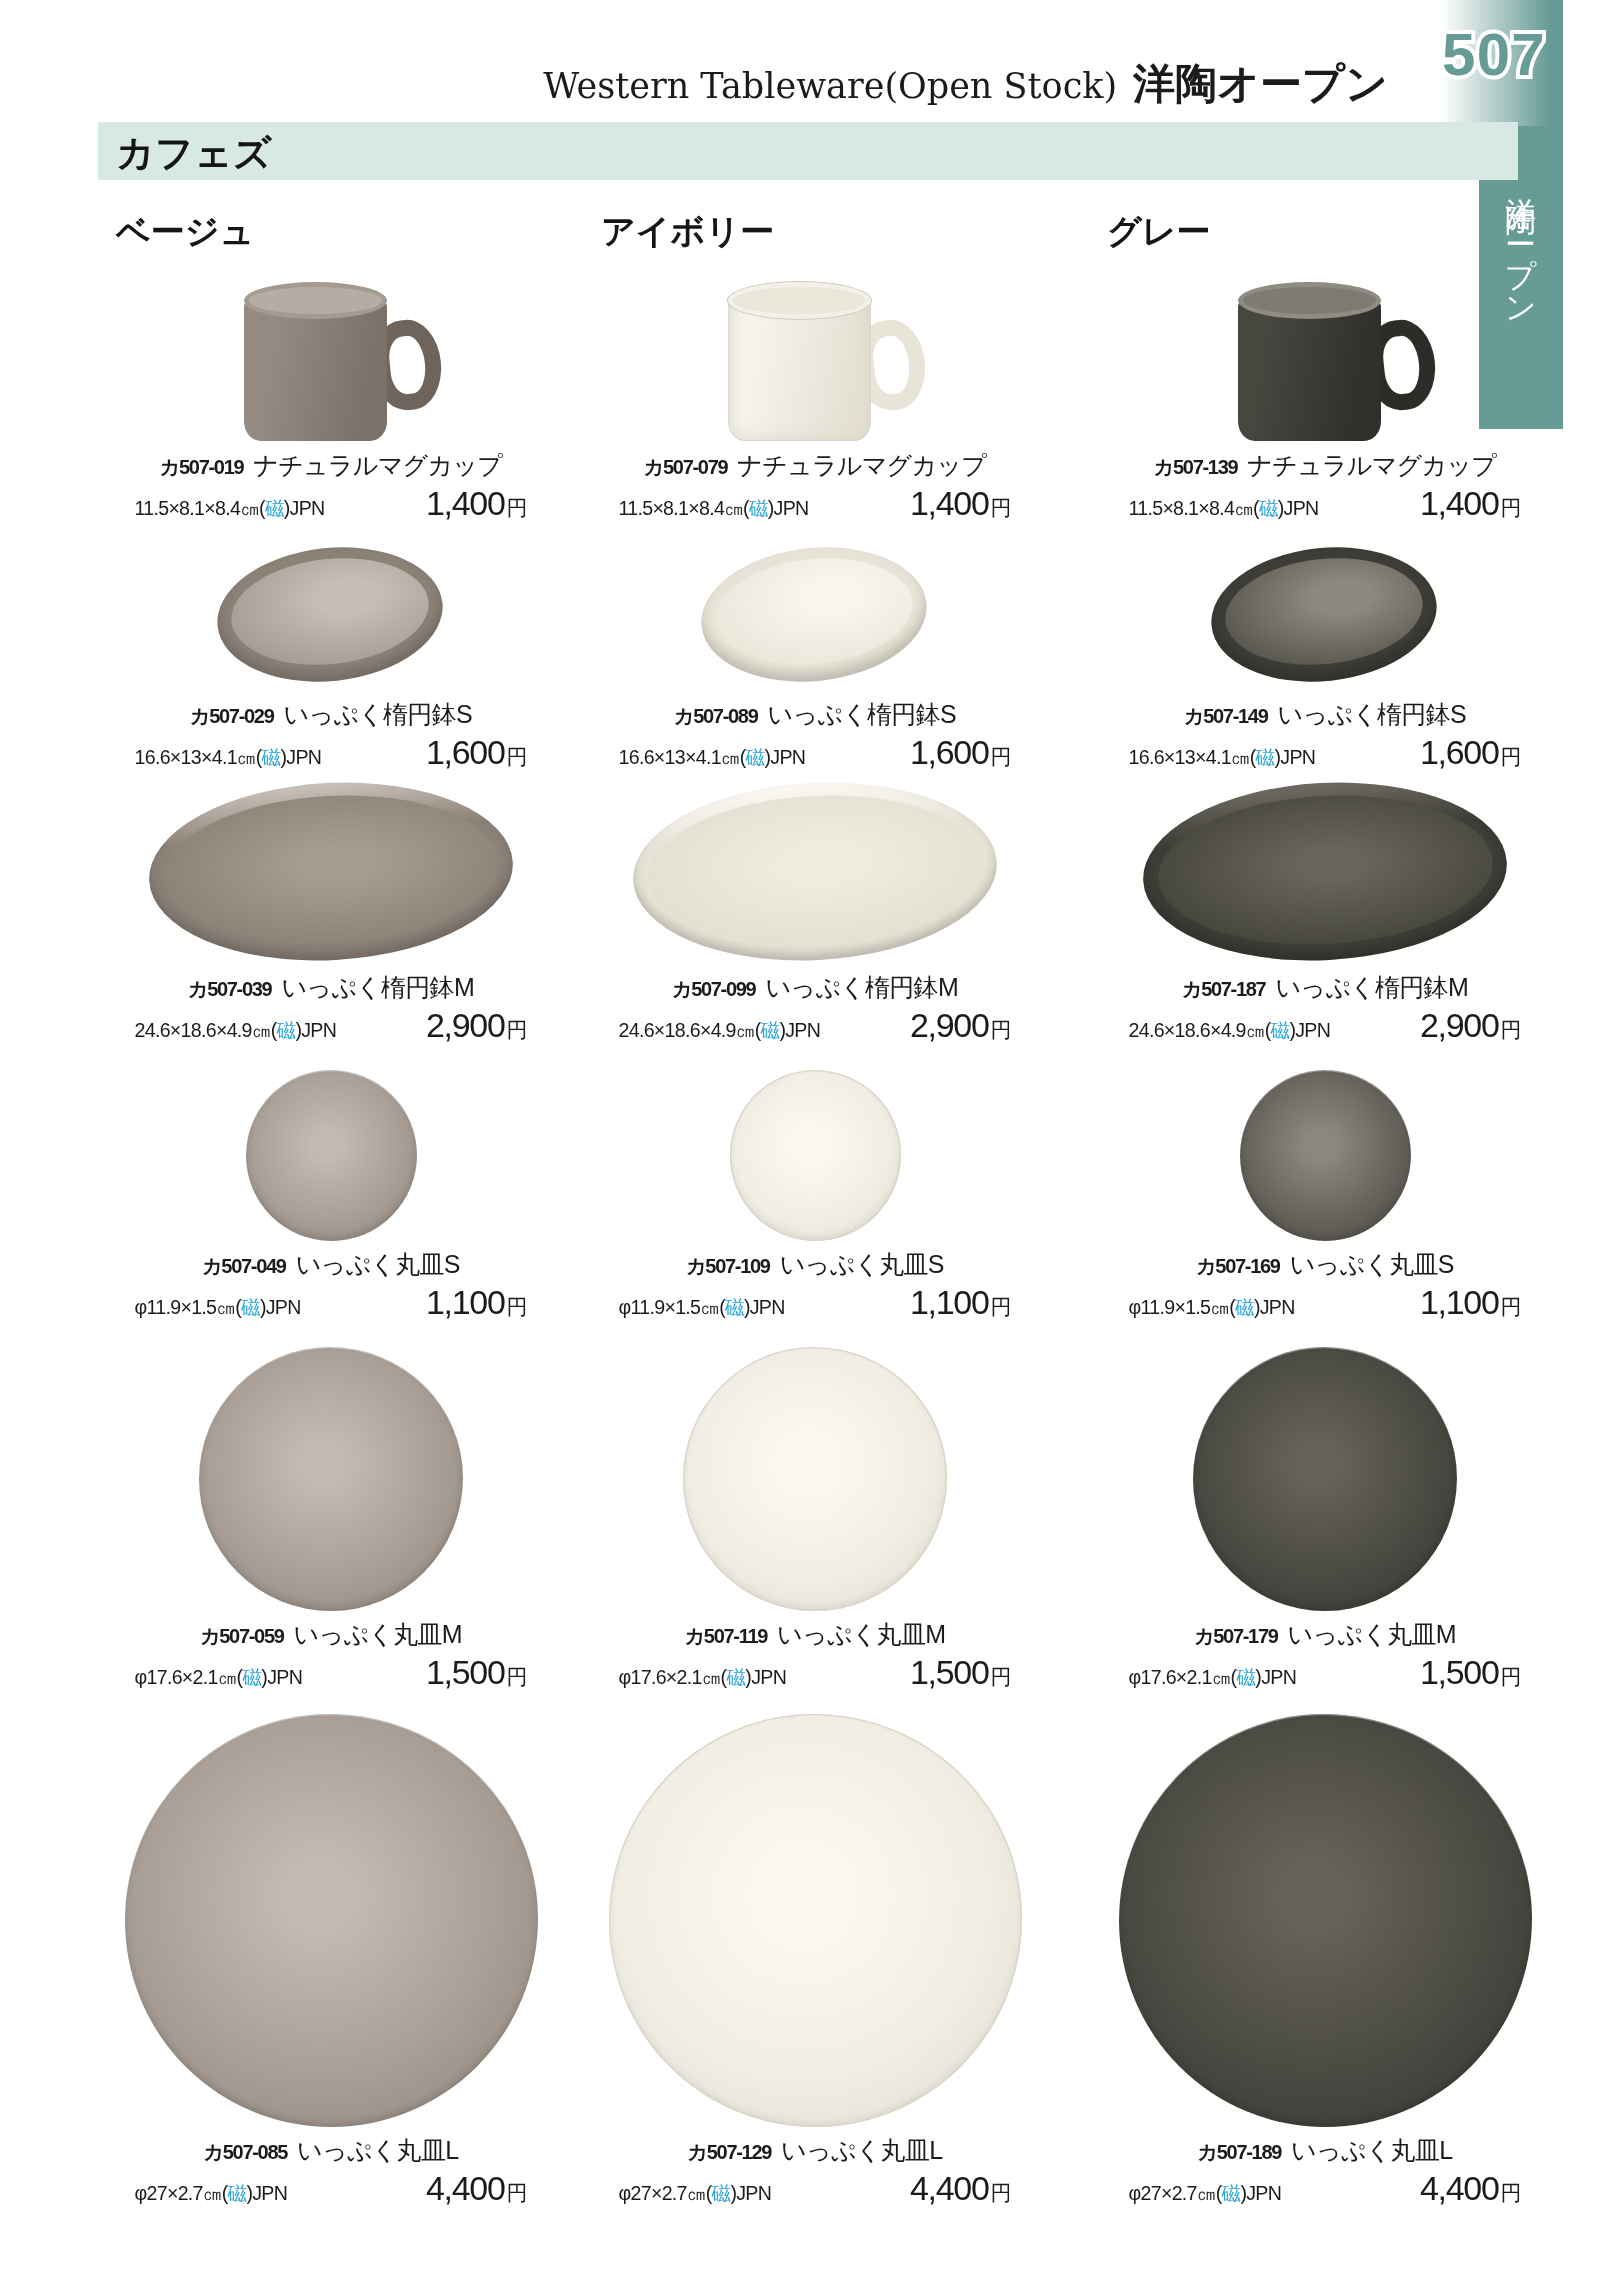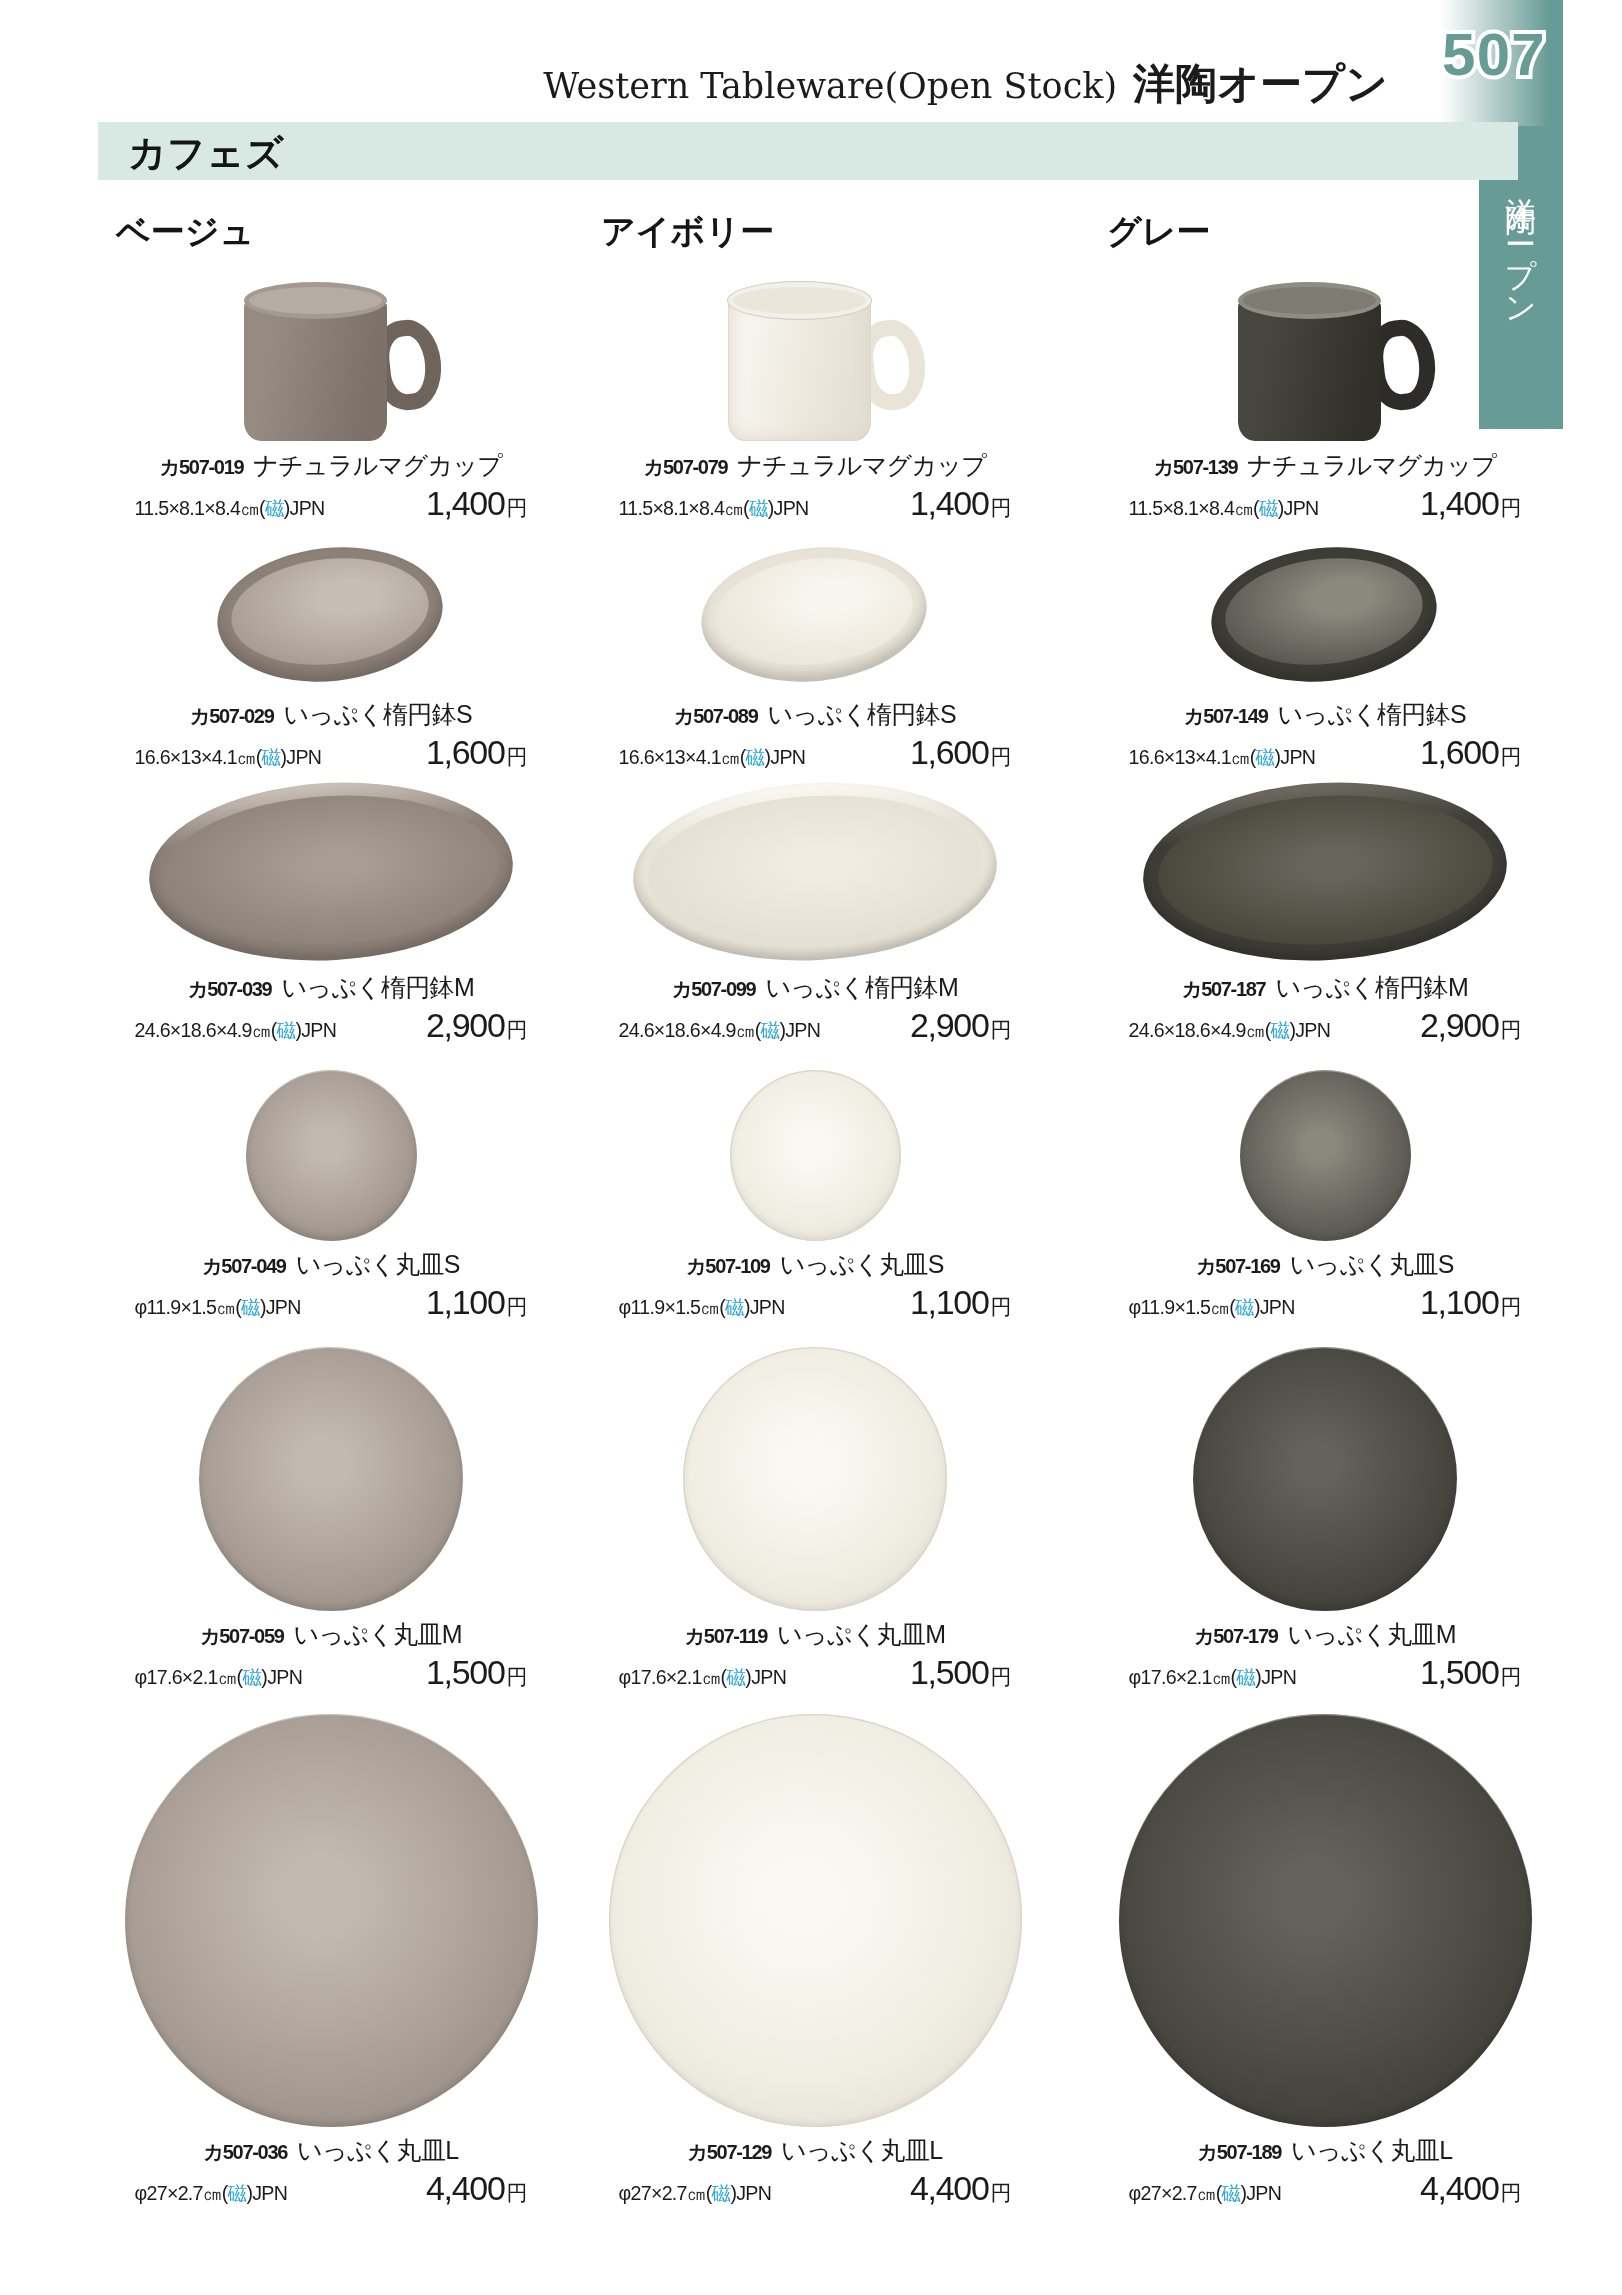--- a/index.html
+++ b/index.html
@@ -22,21 +22,21 @@
 
   .sidebar-tab { position: absolute; top: 0; right: 0; width: 84px; height: 429px;
     background: var(--accent-teal, #679b95); }
   .sidebar-label { position: absolute; top: 173px; left: 50%; transform: translateX(-50%);
     writing-mode: vertical-rl; color: #ffffff; font-family: "DejaVu Serif", serif;
     font-size: 31px; font-weight: 500; letter-spacing: 6.5px; white-space: nowrap; }
 
   .section-band { position: absolute; left: 98px; top: 122px; width: 1420px; height: 58px;
     background: var(--mint-band, #d8e9e3); }
   .section-title { font-family: "DejaVu Serif", serif; font-size: 38px; font-weight: 700;
-    padding-left: 30px; line-height: 62px; color: #151515; }
+    padding-left: 18px; line-height: 62px; color: #151515; }
 
   .col-header { position: absolute; top: 209px; font-family: "DejaVu Serif", serif;
     font-size: 34px; font-weight: 700; color: #151515; }
   .colh-0 { left: 116px; } .colh-1 { left: 601px; } .colh-2 { left: 1107px; }
 
   
   .cell { position: absolute; width: 432px; }
   .c0 { left: 115px; } .c1 { left: 599px; } .c2 { left: 1109px; }
   .r1 { top: 275px; } .r2 { top: 527px; } .r3 { top: 772px; }
   .r4 { top: 1063px; } .r5 { top: 1341px; } .r6 { top: 1708px; }
@@ -373,21 +373,21 @@
           <span class="price"><span class="num">1,500</span><span class="yen">円</span></span>
         </div>
     </div>
   </div>
 
   <div class="cell c0 r6">
     <div class="aw">
         <div class="art plate plate-l v-beige"></div>
       </div>
     <div class="info">
-      <div class="l1"><span class="code">カ507-036</span><span class="pname">いっぷく丸皿L</span></div>
+      <div class="l1"><span class="code">カ507-085</span><span class="pname">いっぷく丸皿L</span></div>
       <div class="l2">
           <span class="dims"><span>φ27×2.7㎝(</span><span class="mat">磁</span><span>)JPN</span></span>
           <span class="price"><span class="num">4,400</span><span class="yen">円</span></span>
         </div>
     </div>
   </div>
 
   <div class="cell c1 r6">
     <div class="aw">
         <div class="art plate plate-l v-ivory"></div>

